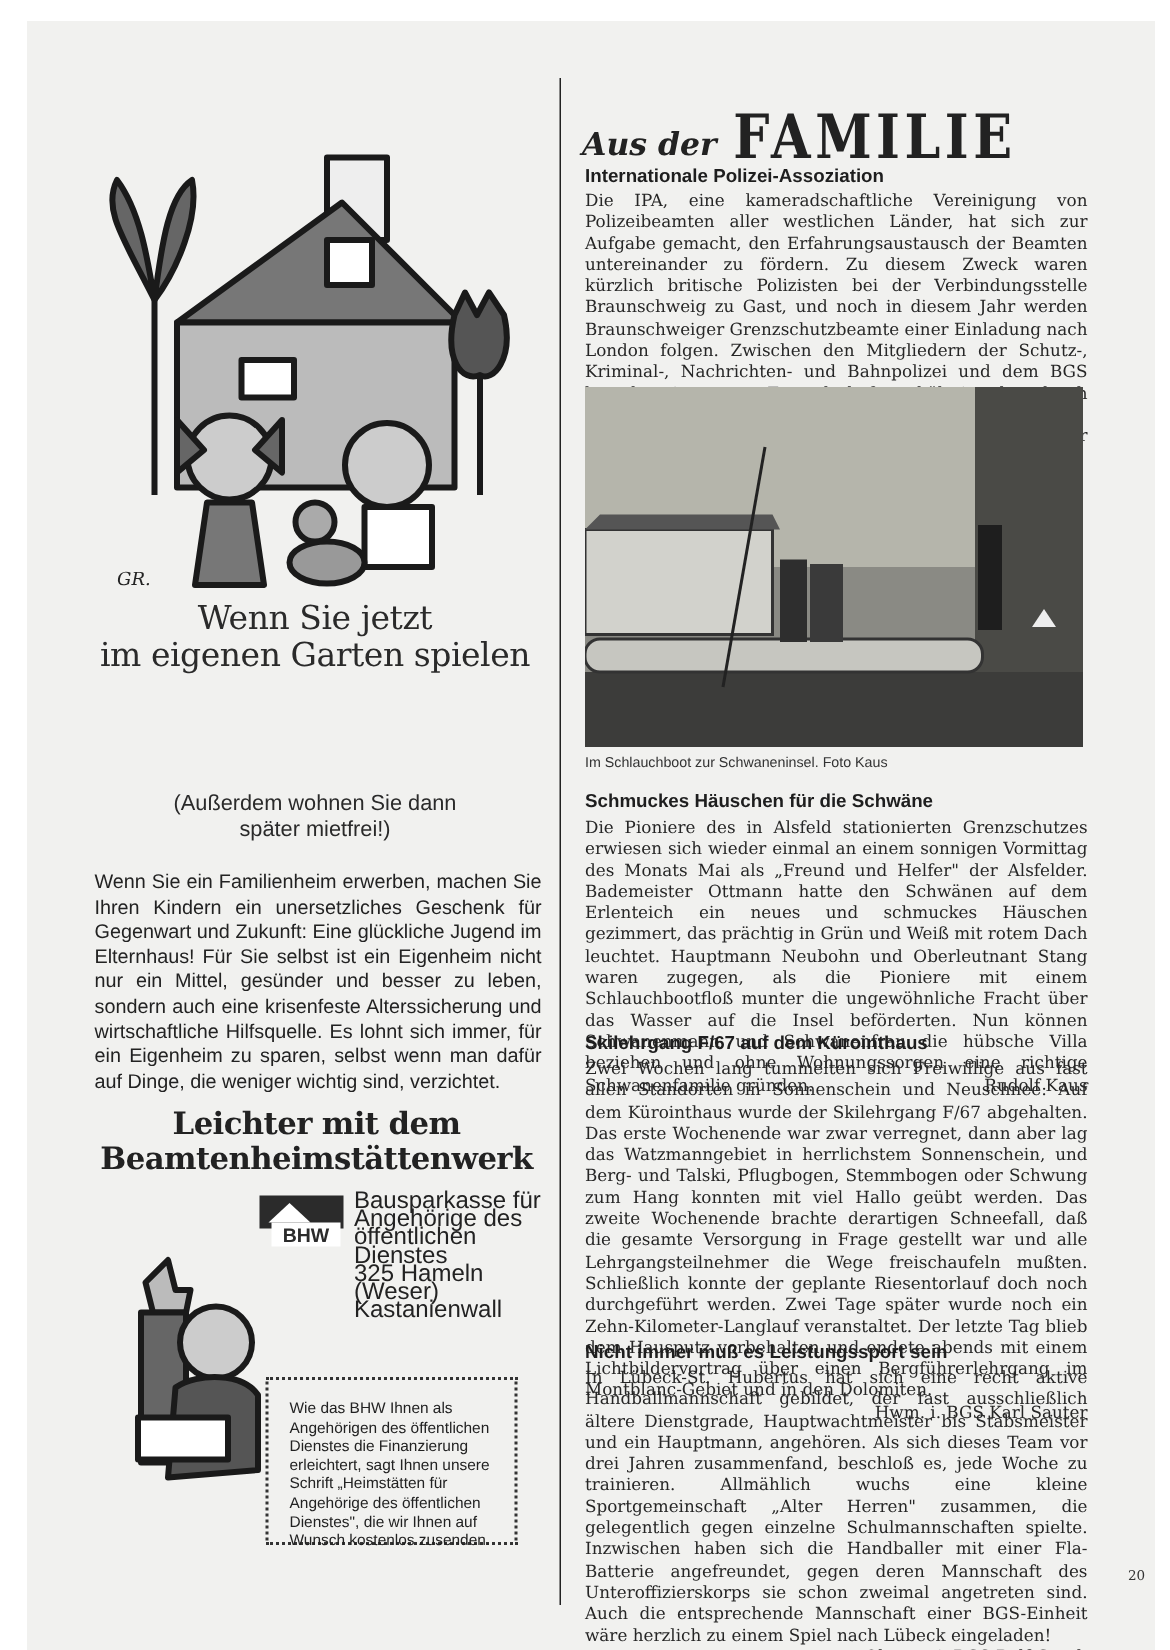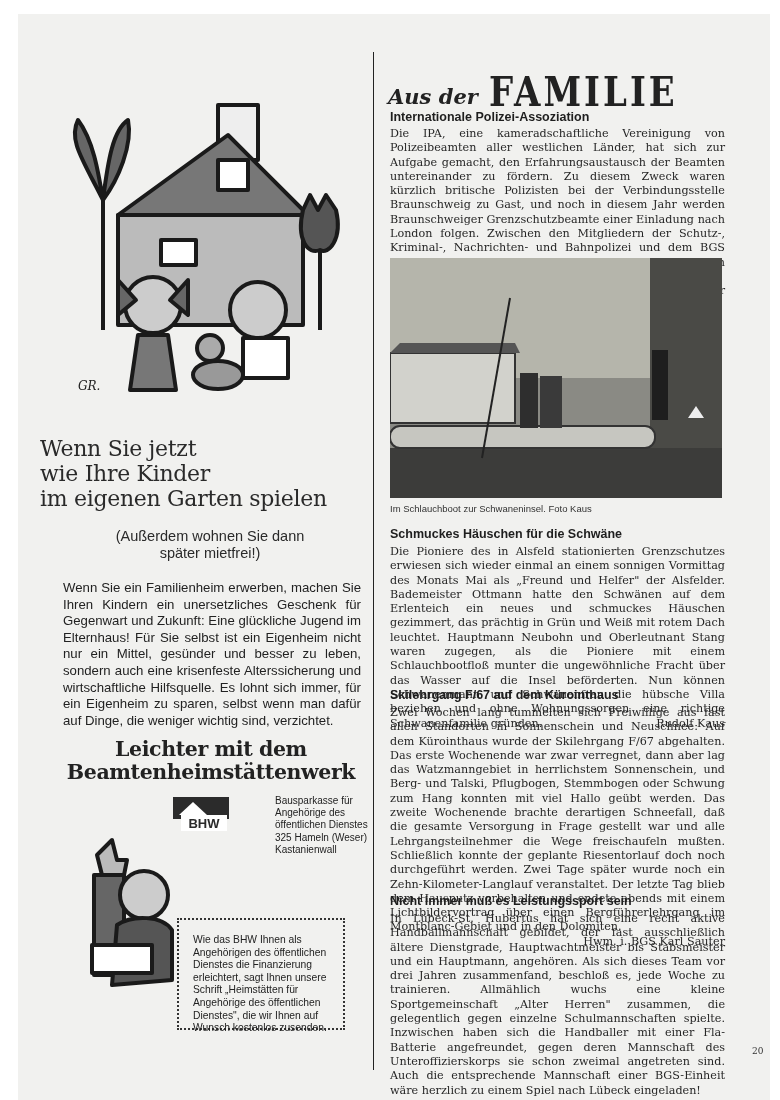--- a/index.html
+++ b/index.html
@@ -1,31 +1,31 @@
 <!DOCTYPE html>
 <html><head>
 <meta charset="utf-8">
 <style>
   html, body { margin:0; padding:0; }
   body { width:780px; height:1100px; background:#ffffff; position:relative; overflow:hidden; }
   .page { position:absolute; left:18px; top:14px; width:752px; height:1086px; background:#f1f1ef; }
   .divider { position:absolute; left:373px; top:52px; width:1px; height:1018px; background:#222; }
   
   .illustration { position:absolute; left:58px; top:100px; width:290px; height:300px; }
-  .headline { position:absolute; left:40px; top:436px; width:340px; text-align:left;
+  .headline { position:absolute; left:40px; top:400px; width:340px; text-align:center;
     font-family:"DejaVu Serif", serif; font-size:22px; line-height:25px; color:#2a2a2a; letter-spacing:-0.3px; }
   .subhead { position:absolute; left:70px; top:528px; width:280px; text-align:center;
     font-family:"Liberation Sans", sans-serif; font-size:14.5px; line-height:17px; color:#2a2a2a; }
   .ad-body { position:absolute; left:63px; top:580px; width:298px; text-align:justify;
     font-family:"Liberation Sans", sans-serif; font-size:13.2px; line-height:16.6px; color:#222; }
   .slogan { position:absolute; left:36px; top:738px; width:350px; text-align:center;
     font-family:"DejaVu Serif", serif; font-size:20.5px; line-height:23px; color:#222; font-weight:bold; letter-spacing:-0.4px; }
   .bhw-logo { position:absolute; left:173px; top:797px; width:56px; height:22px; background:#2b2b2b; }
   .bhw-address { position:absolute; left:236px; top:795px; width:140px;
-    font-family:"Liberation Sans", sans-serif; font-size:10px; line-height:12.2px; color:#222;margin-left:39px; }
+    font-family:"Liberation Sans", sans-serif; font-size:16px; line-height:12.2px; color:#222; }
   .mascot { position:absolute; left:72px; top:835px; width:110px; height:165px; }
   .info-box { position:absolute; left:177px; top:918px; width:168px; height:112px;
     border:2px dotted #333; padding:14px 6px 4px 14px; box-sizing:border-box;
     font-family:"Liberation Sans", sans-serif; font-size:10.3px; line-height:12.6px; color:#222; }
   
   .section-title { position:absolute; left:388px; top:72px; font-family:"DejaVu Serif", serif; color:#222; }
   .section-title .aus { font-style:italic; font-weight:bold; font-size:21px; vertical-align:baseline; }
   .section-title .fam { font-weight:bold; font-size:34px; letter-spacing:3px; transform:scaleY(1.2); display:inline-block; margin-left:6px; }
   .art-h { position:absolute; left:390px; font-family:"Liberation Sans", sans-serif; font-weight:bold; font-size:12.5px; color:#1e1e1e; }
   .art-p { position:absolute; left:390px; width:335px; text-align:justify;
@@ -67,21 +67,20 @@
     <rect x="185" y="238" width="45" height="40" fill="#fff"></rect>
 
     <ellipse cx="160" cy="275" rx="25" ry="14" fill="#999"></ellipse>
     <circle cx="152" cy="248" r="13" fill="#aaa"></circle>
   </g>
   <text x="20" y="290" font-family="DejaVu Serif, serif" font-style="italic" font-size="12" fill="#222">GR.</text>
 </svg>
 
 <div class="headline">
   <div>Wenn Sie jetzt</div>
-  <div>wie Ihre Kinder</div>
   <div>im eigenen Garten spielen</div>
 </div>
 
 <div class="subhead">
   <div>(Außerdem wohnen Sie dann</div>
   <div>später mietfrei!)</div>
 </div>
 
 <div class="ad-body">Wenn Sie ein Familienheim erwerben, machen Sie Ihren Kindern ein unersetzliches Geschenk für Gegenwart und Zukunft: Eine glückliche Jugend im Elternhaus! Für Sie selbst ist ein Eigenheim nicht nur ein Mittel, gesünder und besser zu leben, sondern auch eine krisenfeste Alterssicherung und wirtschaftliche Hilfsquelle. Es lohnt sich immer, für ein Eigenheim zu sparen, selbst wenn man dafür auf Dinge, die weniger wichtig sind, verzichtet.</div>
 

